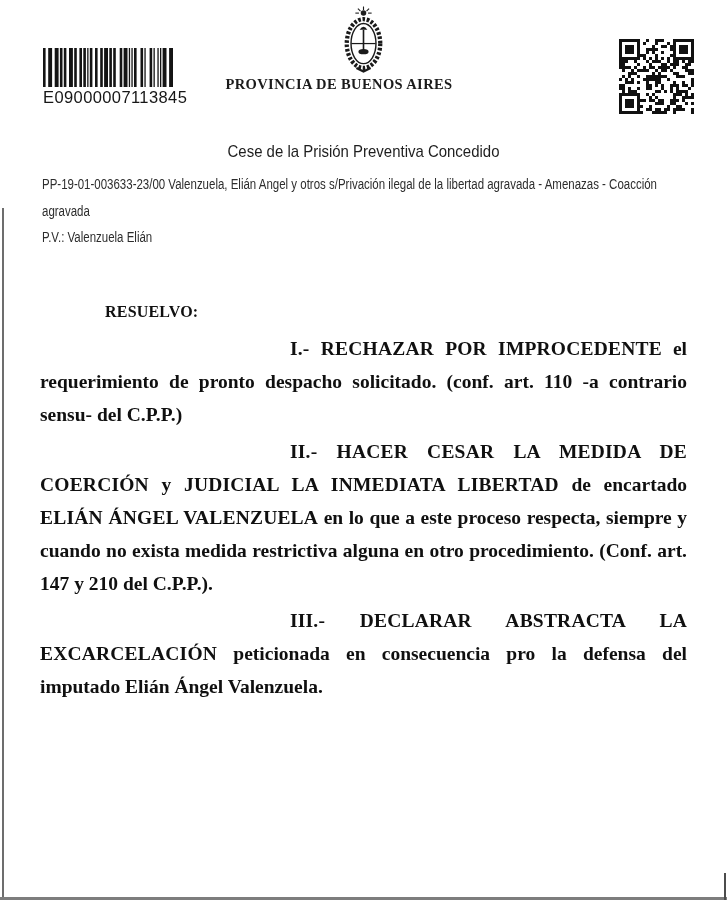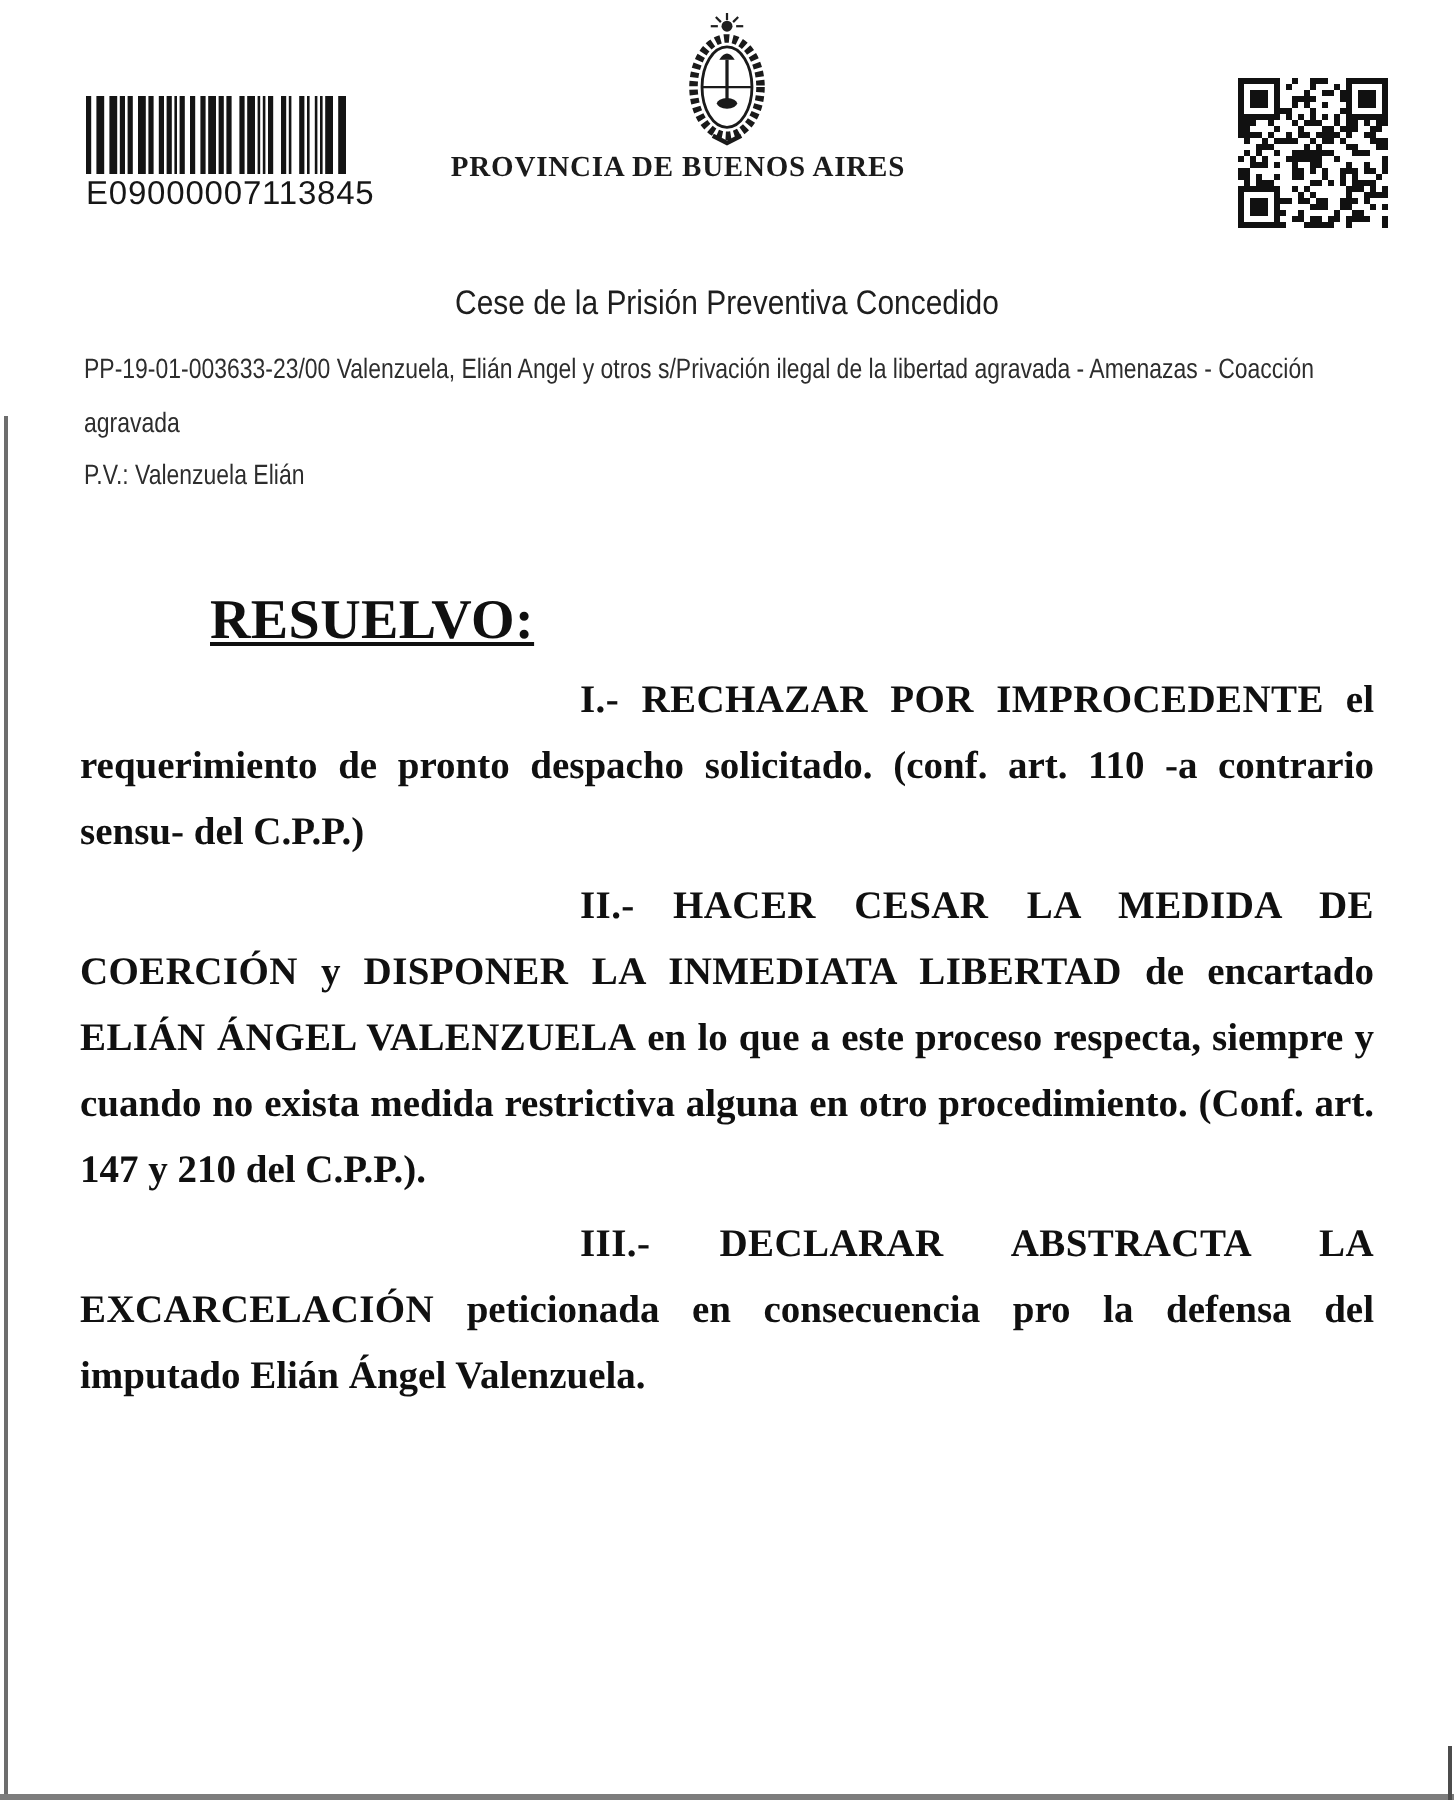--- a/index.html
+++ b/index.html
@@ -32,21 +32,21 @@
     font-family:"Liberation Sans",sans-serif;font-size:14px;line-height:26.5px;
     color:#2d2d2d;transform:scaleX(.82);transform-origin:left top;
   }
   .caption-block p{margin:0;}
   
   .body-text{
     position:absolute;left:40px;top:294px;width:647px;
     font-size:19.5px;line-height:33px;text-align:justify;color:#101010;
   }
   .resuelvo{margin:0 0 4px 0;padding-left:65px;}
-  .resuelvo b{text-decoration:underline;font-size:28px;letter-spacing:.2px;}
+  .resuelvo b{font-size:16px;letter-spacing:.2px;}
   .para{margin:0 0 4px 0;text-indent:250px;font-weight:bold;}
   .para b{letter-spacing:.2px;}
   
   .scan-left{position:absolute;left:2px;top:208px;width:2px;height:692px;background:#6d6d6d;}
   .scan-bottom{position:absolute;left:0;top:897px;width:727px;height:3px;background:#7d7d7d;}
   .scan-right{position:absolute;left:724px;top:873px;width:2px;height:27px;background:#4c4c4c;}
 </style>
 </head>
 <body>
 
@@ -344,21 +344,21 @@
     <p>PP-19-01-003633-23/00 Valenzuela, Elián Angel y otros s/Privación ilegal de la libertad agravada - Amenazas - Coacción agravada</p>
     <p>P.V.: Valenzuela Elián</p>
   </div>
 
   <div class="body-text">
     <p class="resuelvo">
       <b>RESUELVO:</b>
     </p>
     <div>
         <p class="para"><b>I.- RECHAZAR POR IMPROCEDENTE</b><span> el requerimiento de pronto despacho solicitado. (conf. art. 110 -a contrario sensu- del C.P.P.)</span></p>
-        <p class="para"><b>II.- HACER CESAR LA MEDIDA DE COERCIÓN</b><span> y </span><b>DISPONER LA INMEDIATA LIBERTAD</b><span> de encartado </span><b>ELIÁN ÁNGEL VALENZUELA</b><span> en lo que a este proceso respecta, siempre y cuando no exista medida restrictiva alguna en otro procedimiento. (Conf. art. 147 y 210 del C.P.P.).</span></p>
+        <p class="para"><b>II.- HACER CESAR LA MEDIDA DE COERCIÓN</b><span> y </span><b>JUDICIAL LA INMEDIATA LIBERTAD</b><span> de encartado </span><b>ELIÁN ÁNGEL VALENZUELA</b><span> en lo que a este proceso respecta, siempre y cuando no exista medida restrictiva alguna en otro procedimiento. (Conf. art. 147 y 210 del C.P.P.).</span></p>
         <p class="para"><b>III.- DECLARAR ABSTRACTA LA EXCARCELACIÓN</b><span> peticionada en consecuencia pro la defensa del imputado Elián Ángel Valenzuela.</span></p>
       </div>
   </div>
 
   <div class="scan-left"></div>
   <div class="scan-bottom"></div>
   <div class="scan-right"></div>
 
 </div>
 

